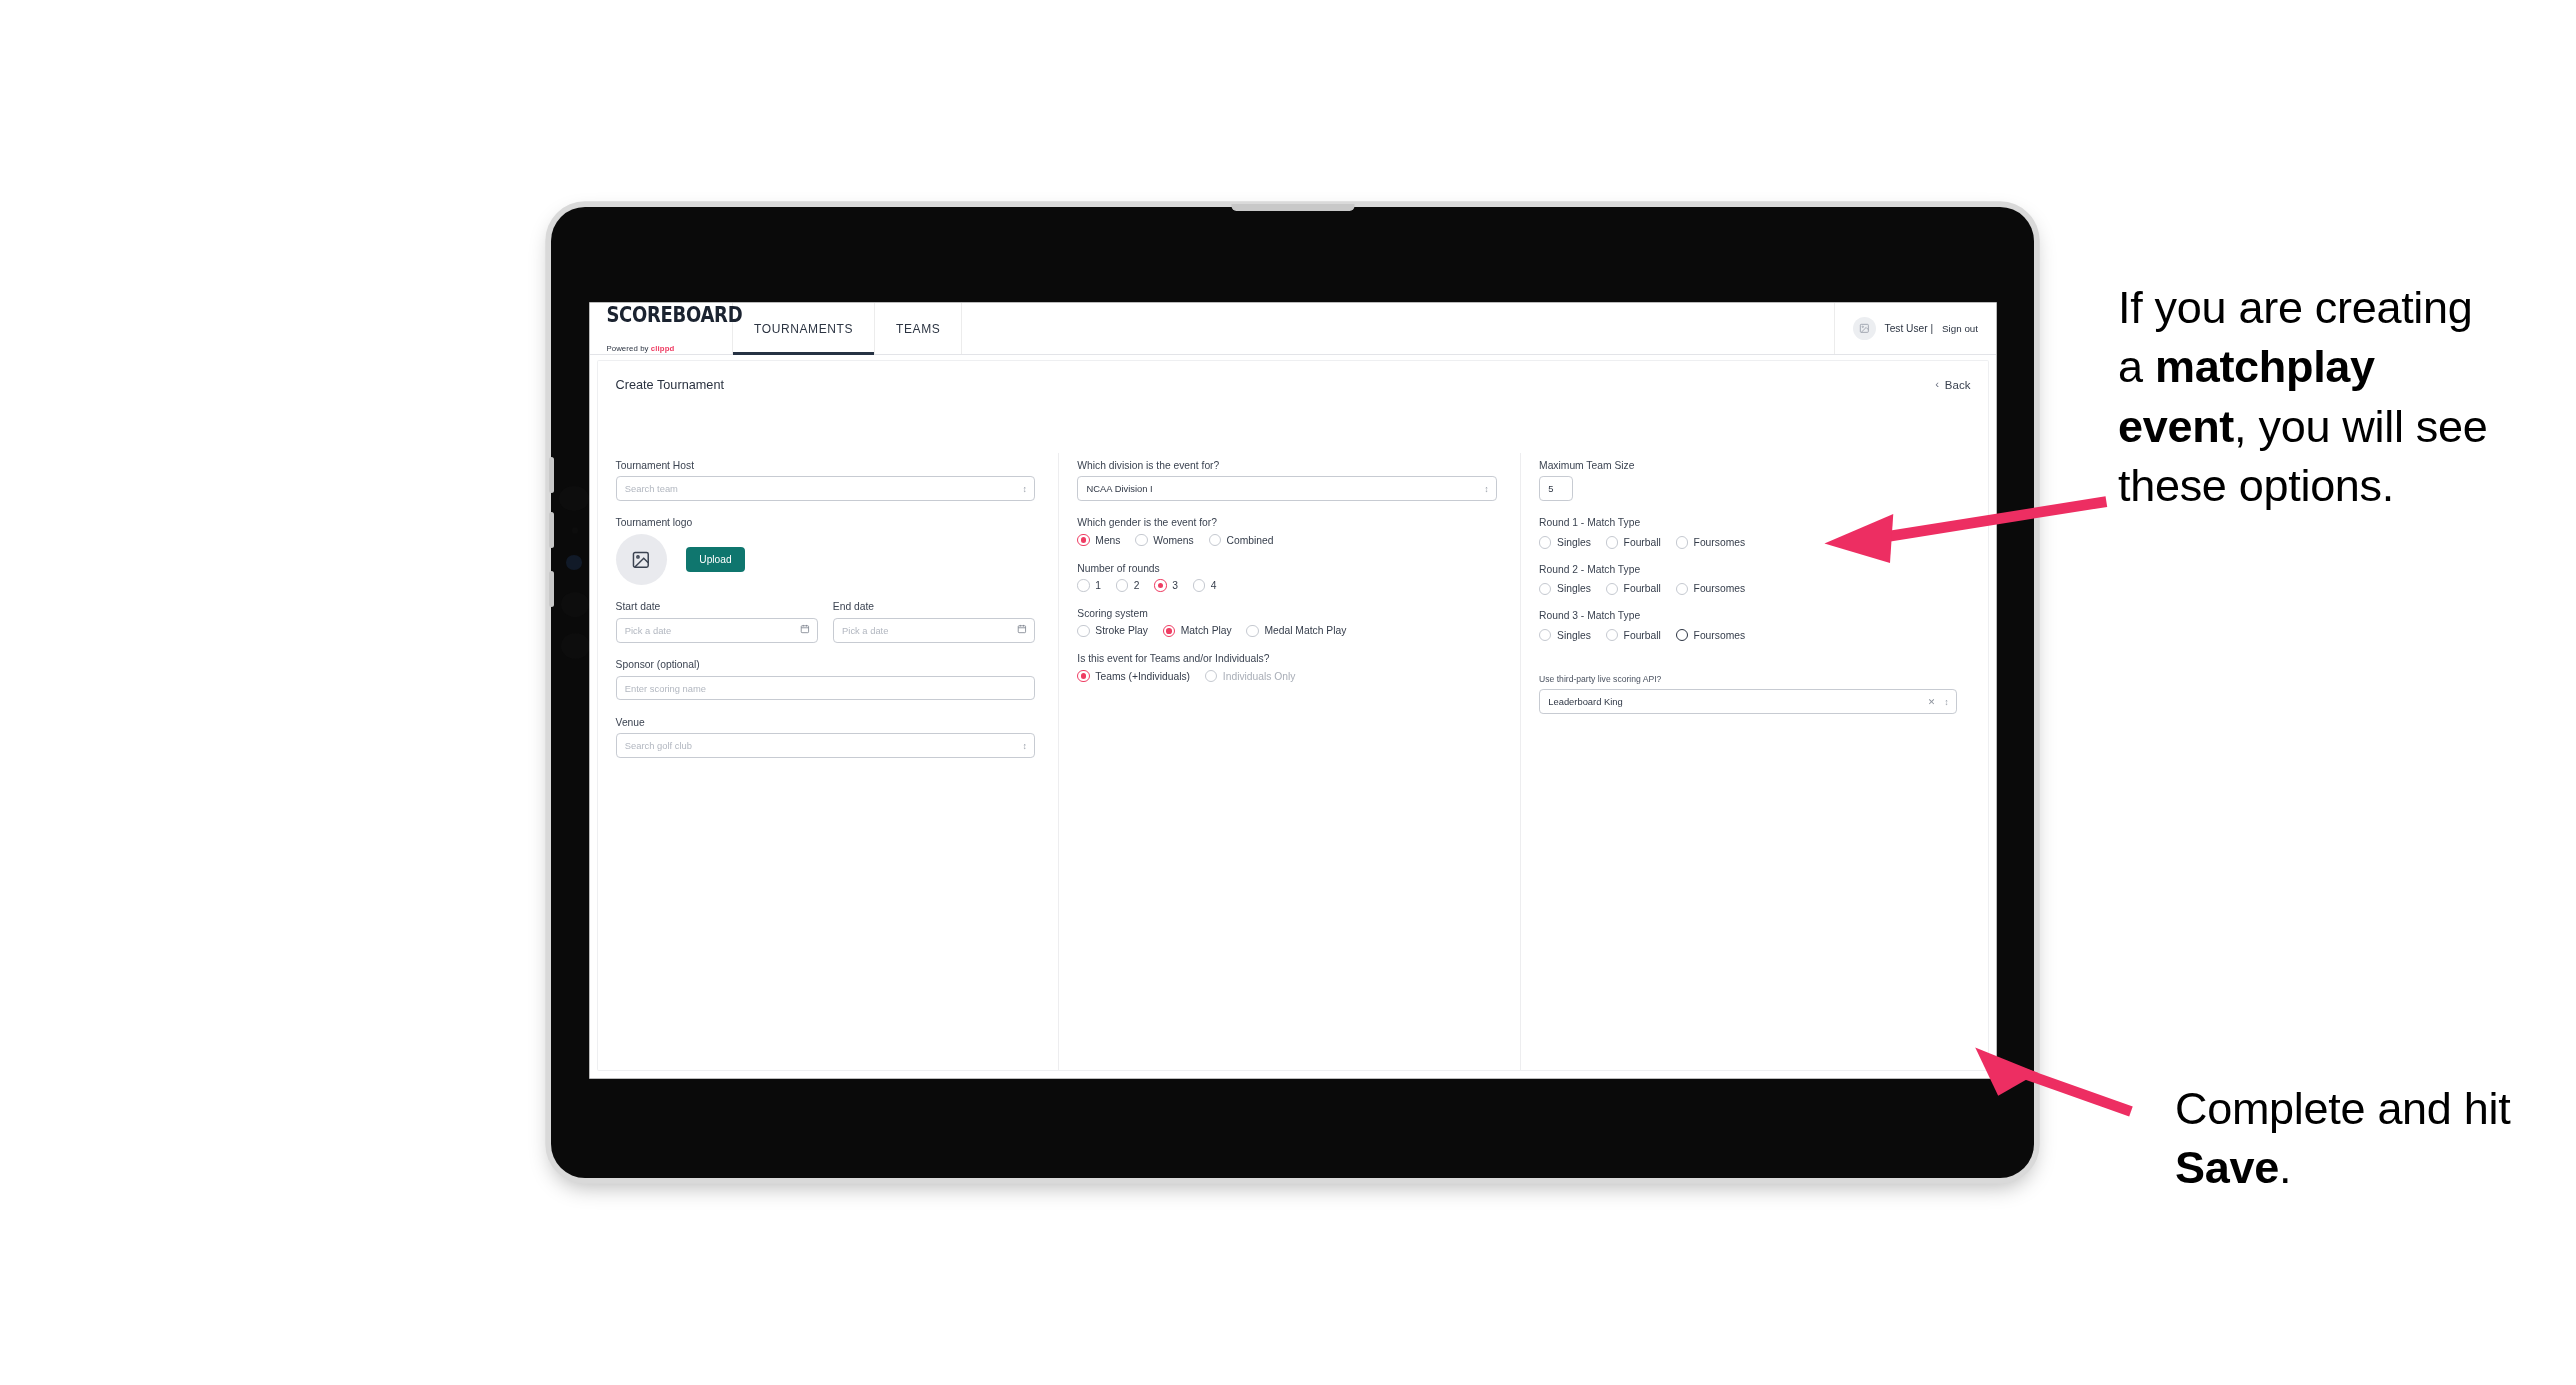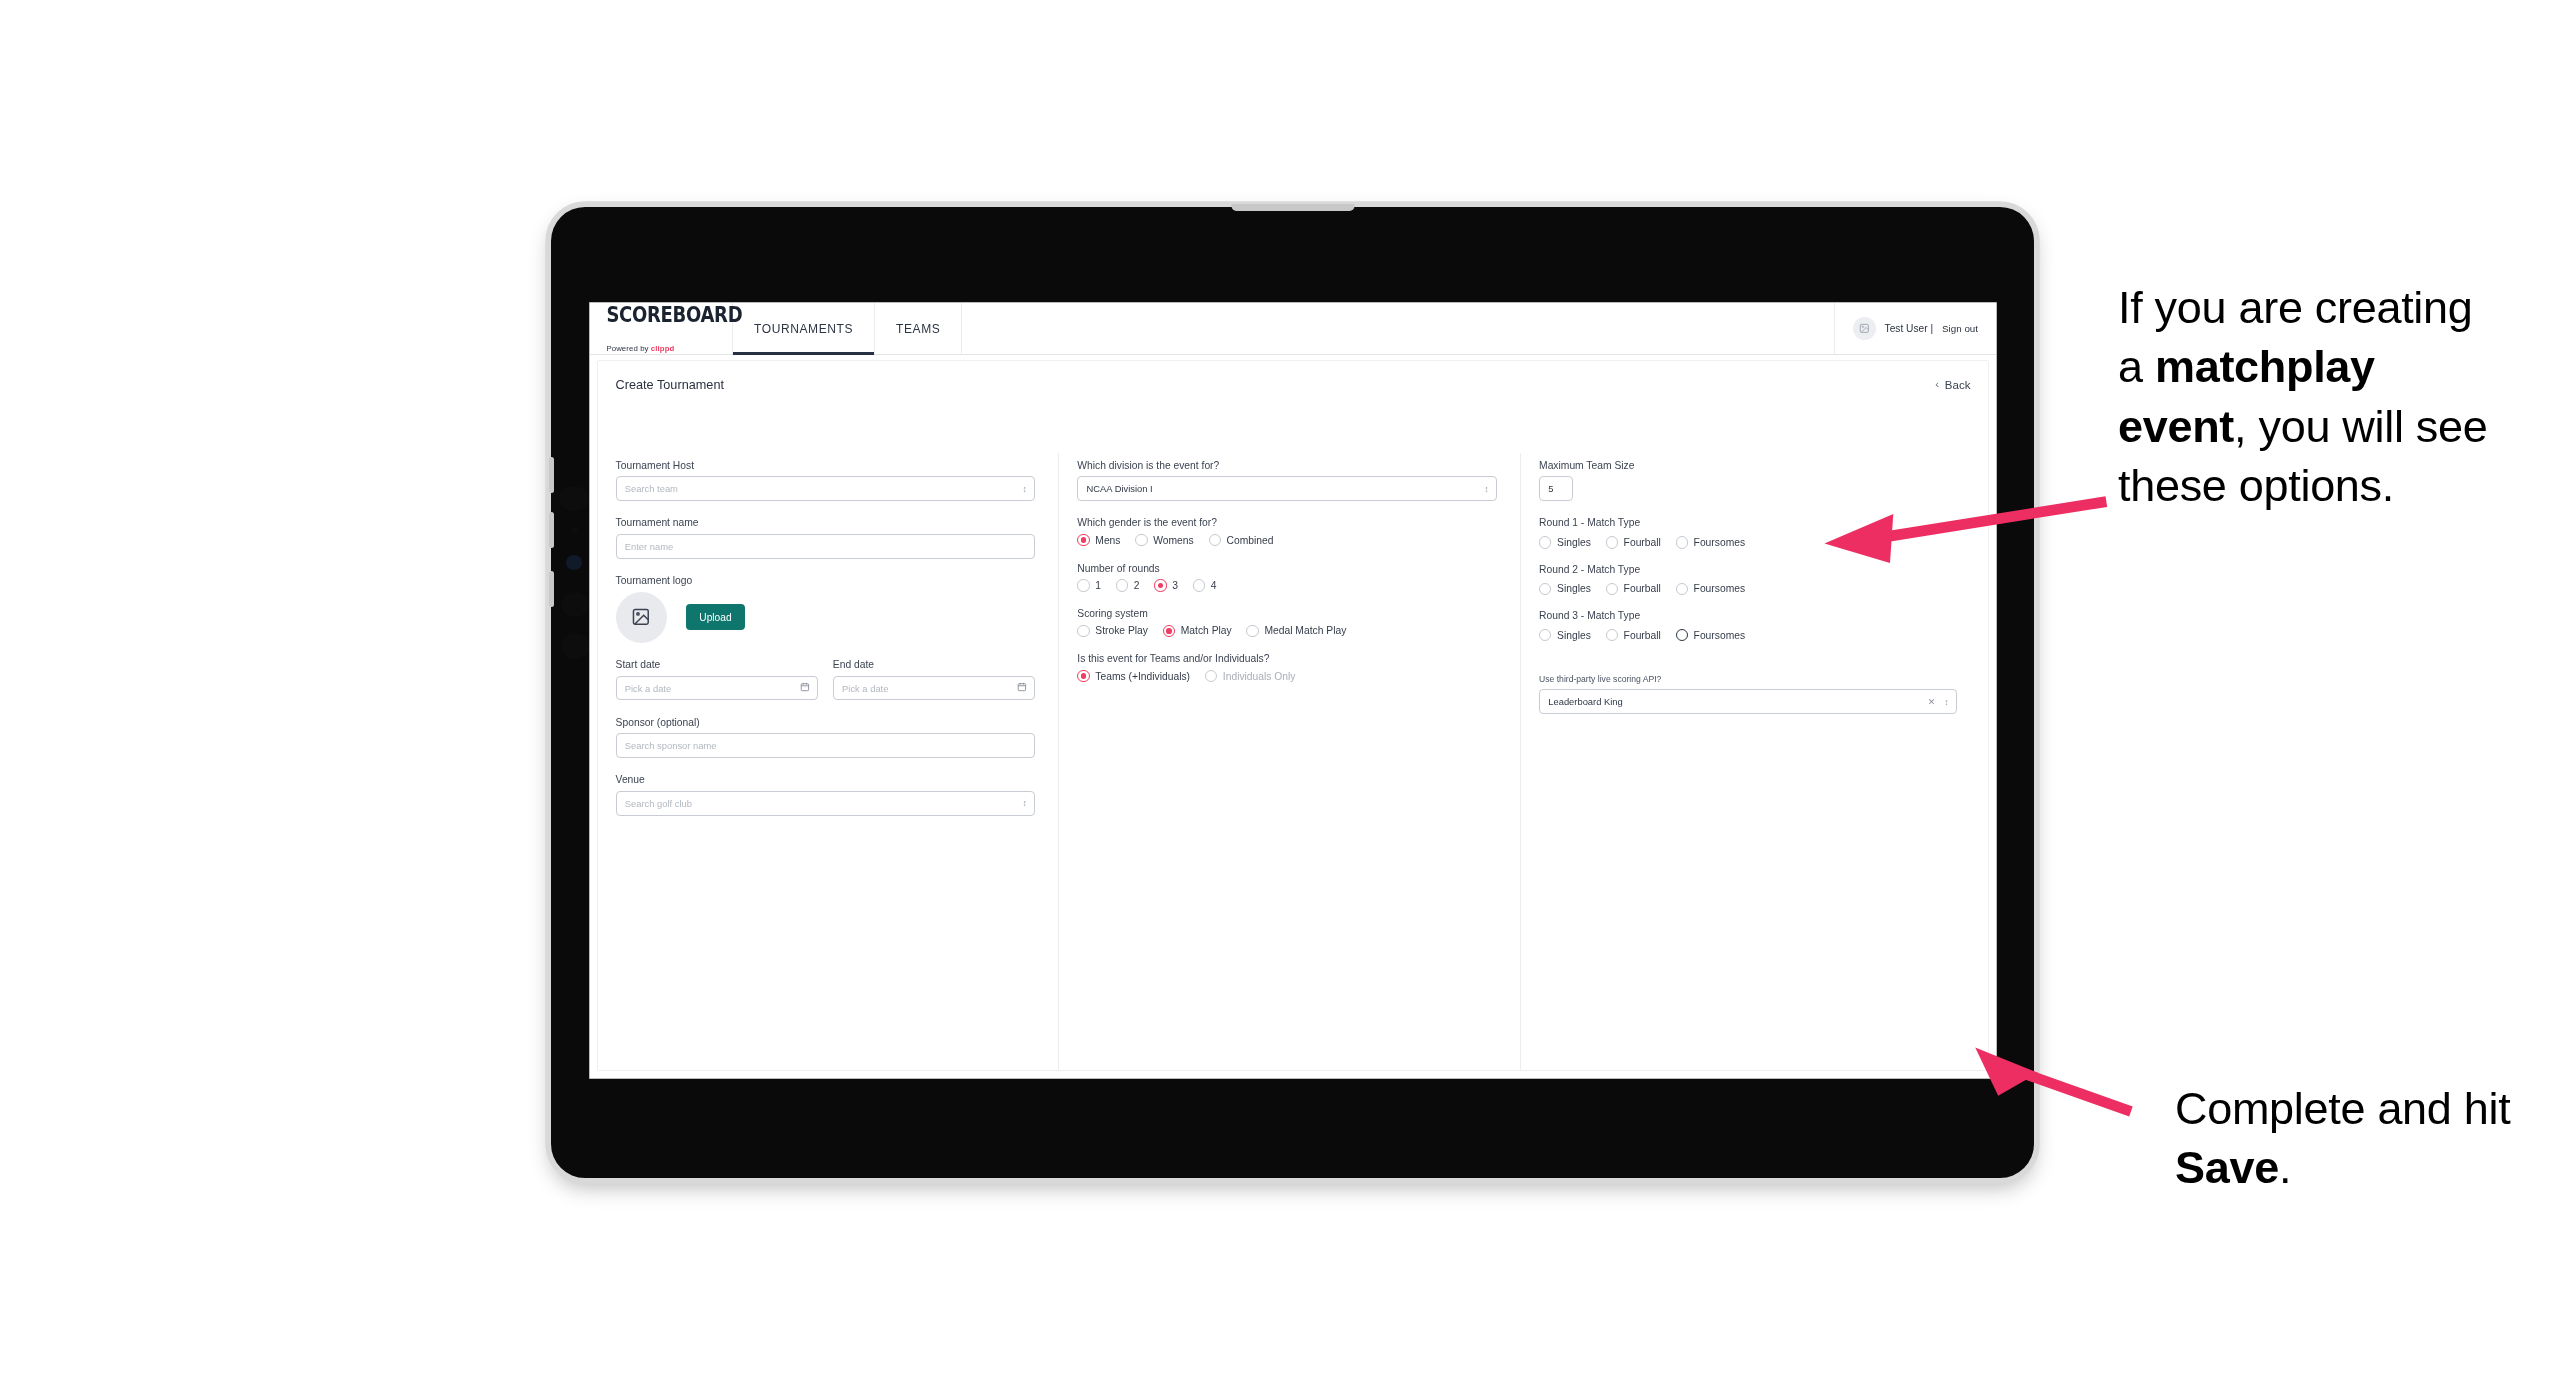--- a/index.html
+++ b/index.html
@@ -226,26 +226,20 @@
       <div class="col" id="col1">
 
         <div class="fgroup">
           <div class="fl">Tournament Host</div>
           <div class="inp">
             <span>Search team</span>
             <span class="sel-ic">↕</span>
           </div>
         </div>
 
-        <div class="fgroup">
-          <div class="fl">Tournament name</div>
-          <div class="inp">
-            <span>Enter name</span>
-          </div>
-        </div>
 
         <div class="fgroup">
           <div class="fl">Tournament logo</div>
           <div id="logorow">
             <div id="logocircle">
               <svg width="19.7" height="19.7" viewBox="0 0 24 24" fill="none" stroke="#3a4250" stroke-width="1.8">
                 <rect x="3" y="3" width="18" height="18" rx="2"></rect>
                 <circle cx="8.5" cy="8.5" r="1.4"></circle>
                 <path d="M21 15.5l-5.5-5.5L4.5 21"></path>
               </svg>
@@ -277,21 +271,21 @@
                       <path d="M3 9h18M8 2v4M16 2v4"></path>
                 </svg>
               </span>
             </div>
           </div>
         </div>
 
         <div class="fgroup">
           <div class="fl">Sponsor (optional)</div>
           <div class="inp">
-            <span>Search sponsor name</span>
+            <span>Enter scoring name</span>
           </div>
         </div>
 
         <div class="fgroup">
           <div class="fl">Venue</div>
           <div class="inp">
             <span>Search golf club</span>
             <span class="sel-ic">↕</span>
           </div>
         </div>

